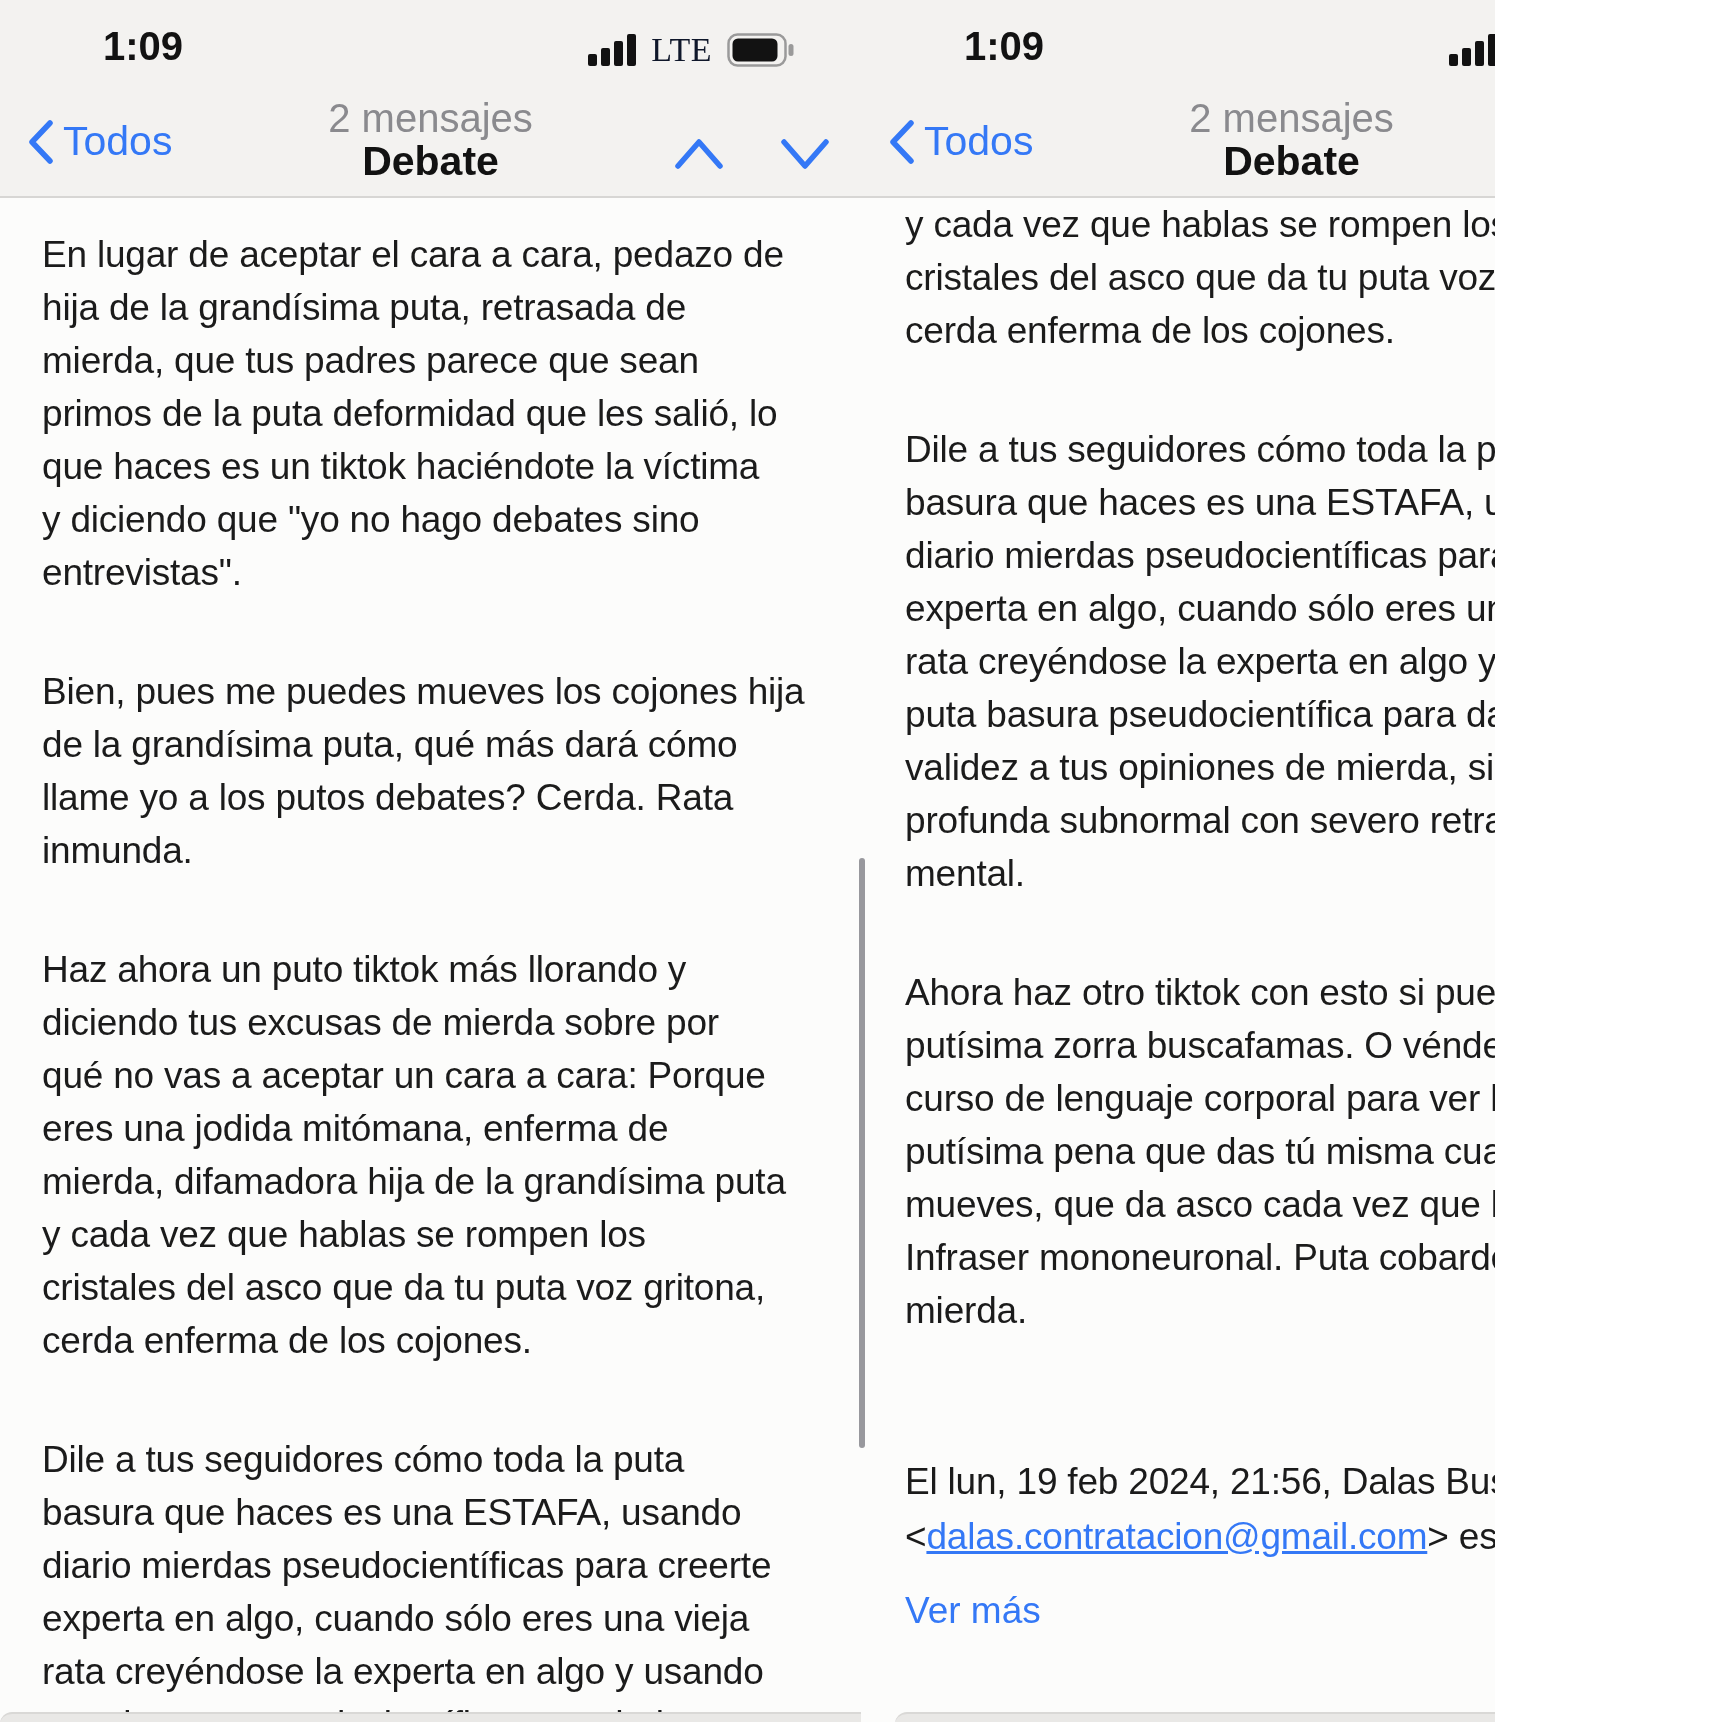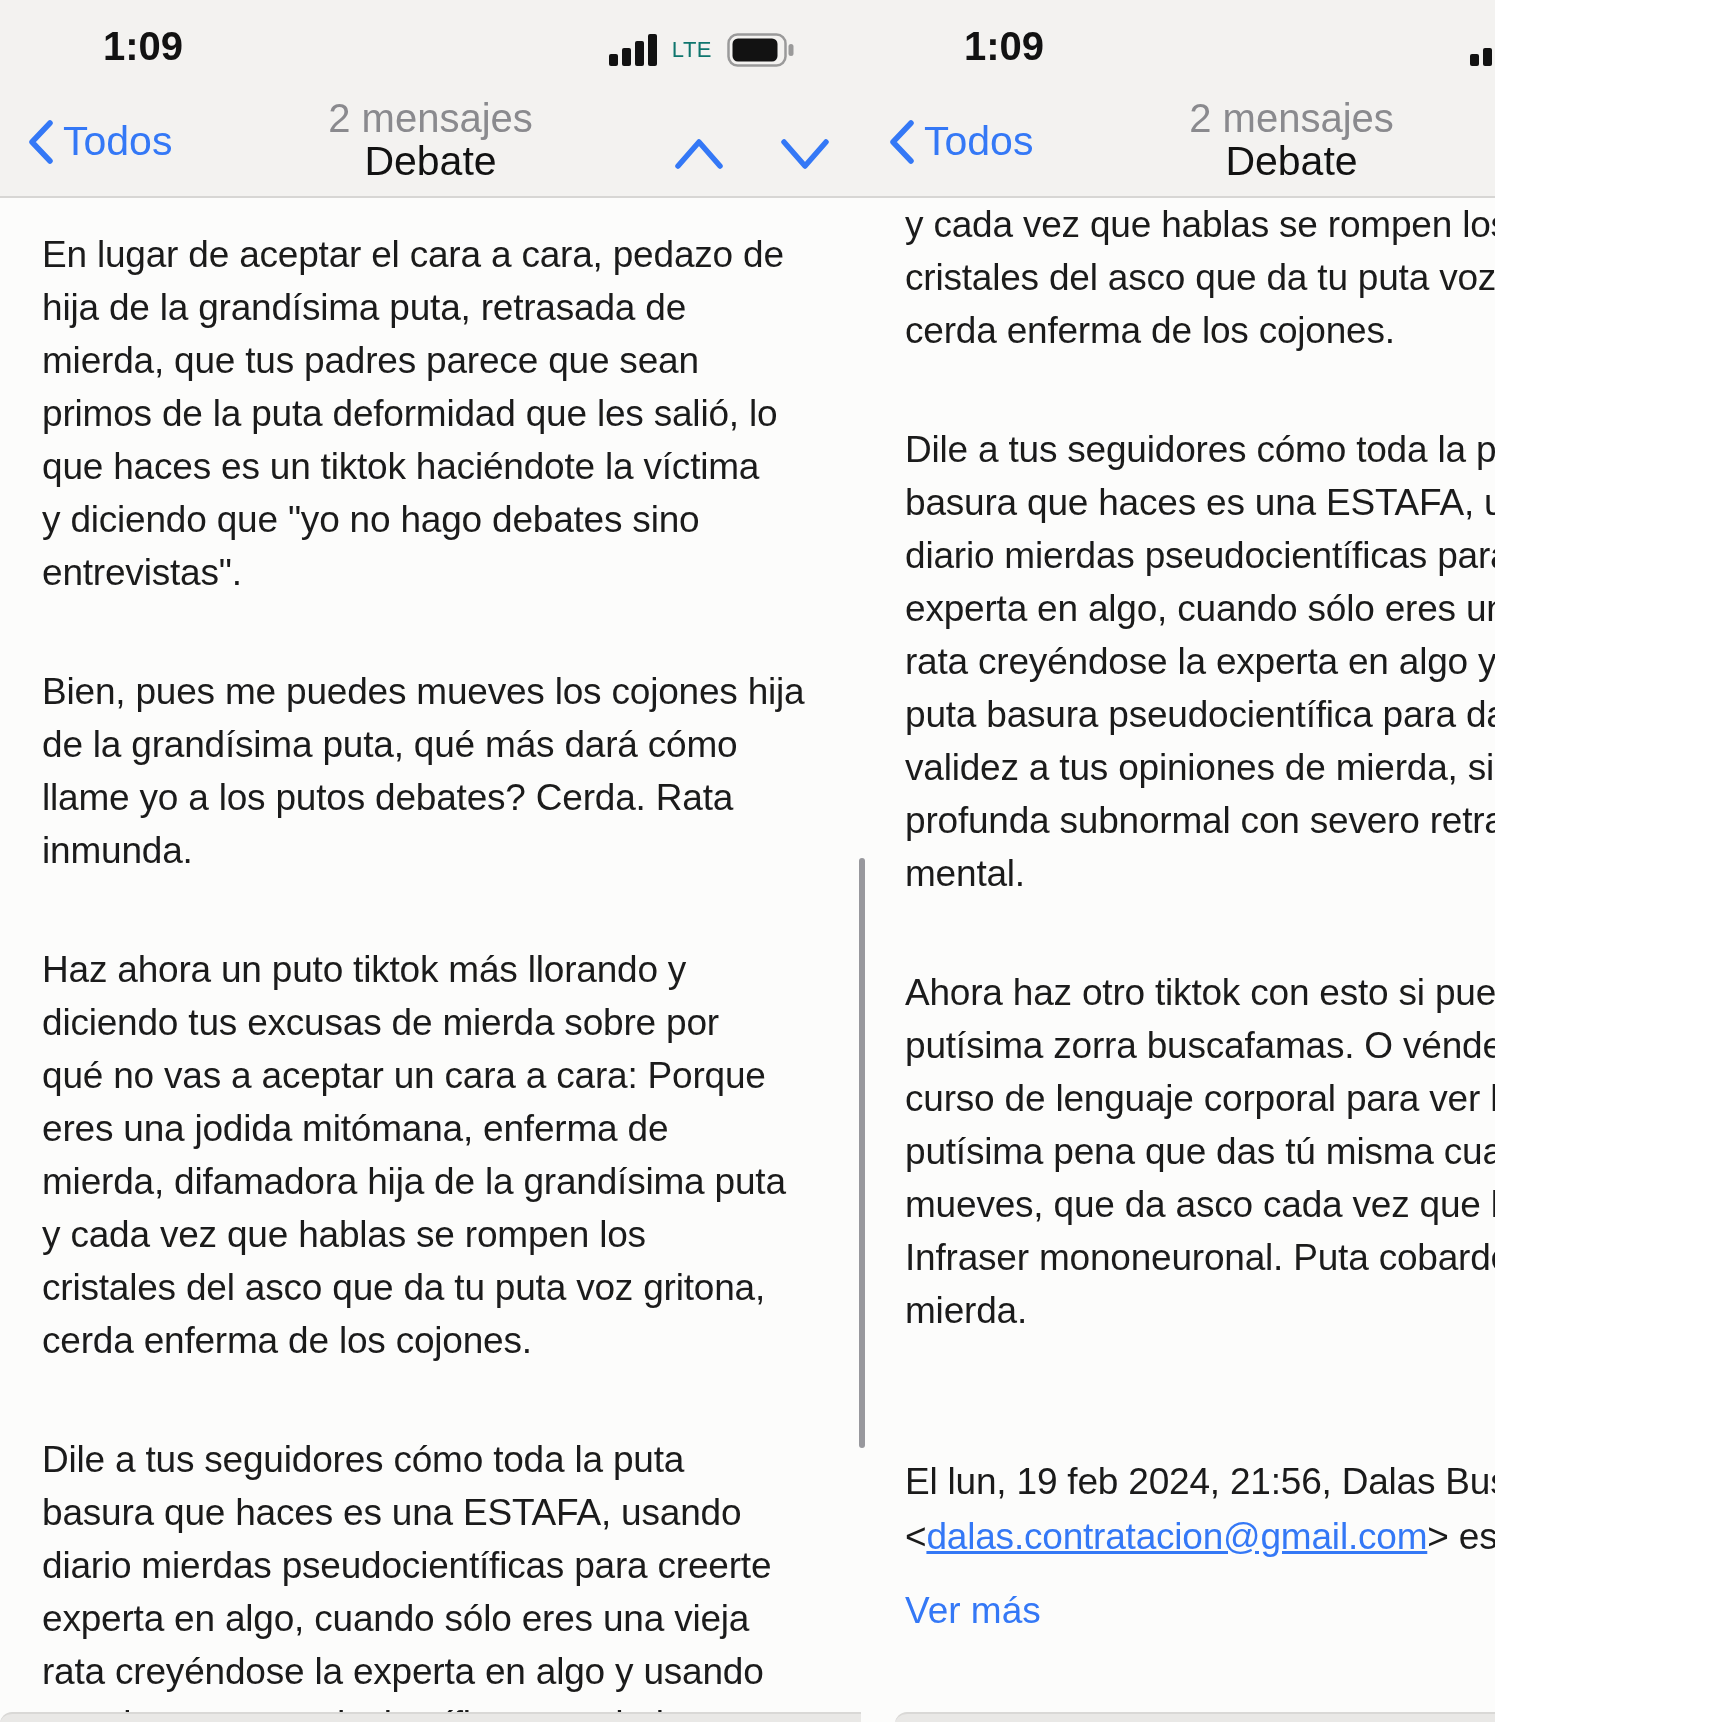--- a/index.html
+++ b/index.html
@@ -11,26 +11,26 @@
   }
   .phone{position:absolute;top:0;width:861px;height:1722px;overflow:hidden;background:#fcfcfb;}
   .phone.left{left:0;}
   .phone.right{left:861px;}
 
   
   .header{position:absolute;top:0;left:0;right:0;height:196px;background:#f3f2f0;
           border-bottom:2px solid #d7d6d4;z-index:3;}
   .status-time{position:absolute;left:103px;top:24px;font-size:40px;font-weight:700;color:#121212;}
   .status-icons{position:absolute;right:66px;top:30px;display:flex;align-items:center;gap:15px;height:40px;}
-  .lte-label{font-size:22px;color:#0f766e;letter-spacing:.5px;}
+  .lte-label{font-size:34px;color:#0f172a;letter-spacing:.5px;font-family:Liberation Serif, serif;}
   .nav-back{position:absolute;left:28px;top:118px;display:flex;align-items:center;gap:9px;}
   .nav-back-label{font-size:41px;color:#3478f6;}
   .nav-center{position:absolute;left:0;right:0;top:100px;text-align:center;}
   .msg-count{font-size:40px;line-height:36px;color:#8a8a8e;}
-  .nav-title{font-size:41px;line-height:50px;font-weight:400;color:#121212;}
+  .nav-title{font-size:41px;line-height:50px;font-weight:700;color:#121212;}
   .nav-arrows{position:absolute;right:31px;top:136px;display:flex;gap:56px;}
 
   
   .body{position:absolute;top:196px;left:0;right:0;bottom:0;}
   .phone.left  .body{padding:32px 0 0 42px;}
   .phone.right .body{padding:2px 0 0 44px;}
   .para{font-size:37px;line-height:53px;letter-spacing:-0.2px;color:#1b1b1b;
         white-space:pre;margin:0 0 66px 0;}
   .quote{margin-top:117px;}
   .quote-line{font-size:37px;line-height:55px;letter-spacing:-0.2px;color:#1b1b1b;white-space:pre;}

